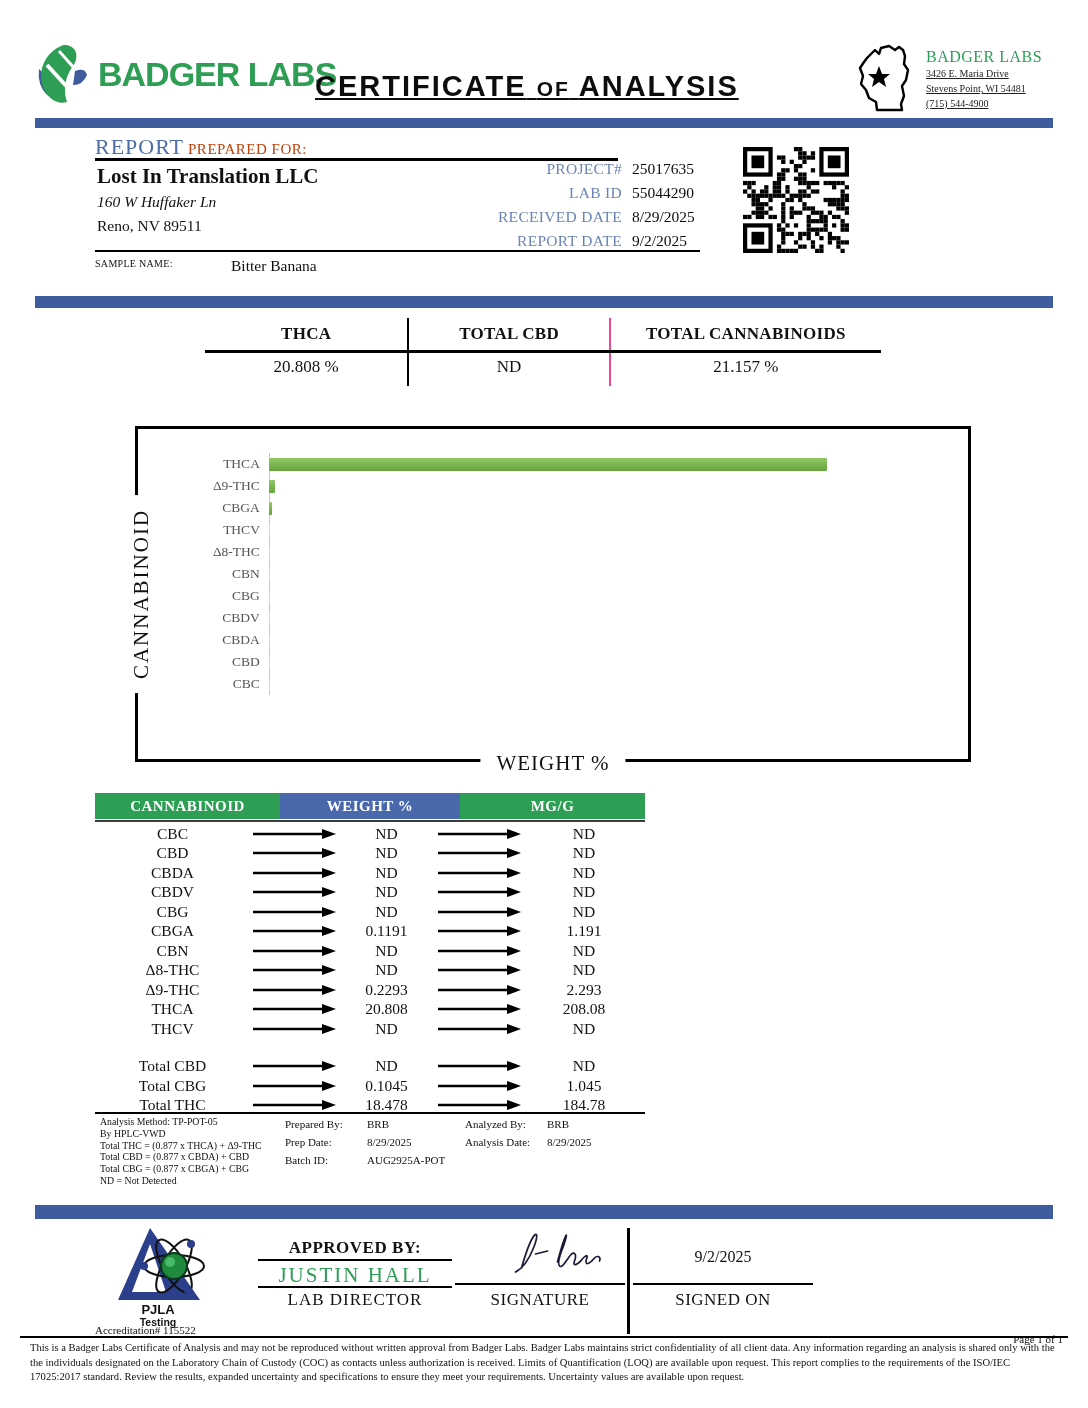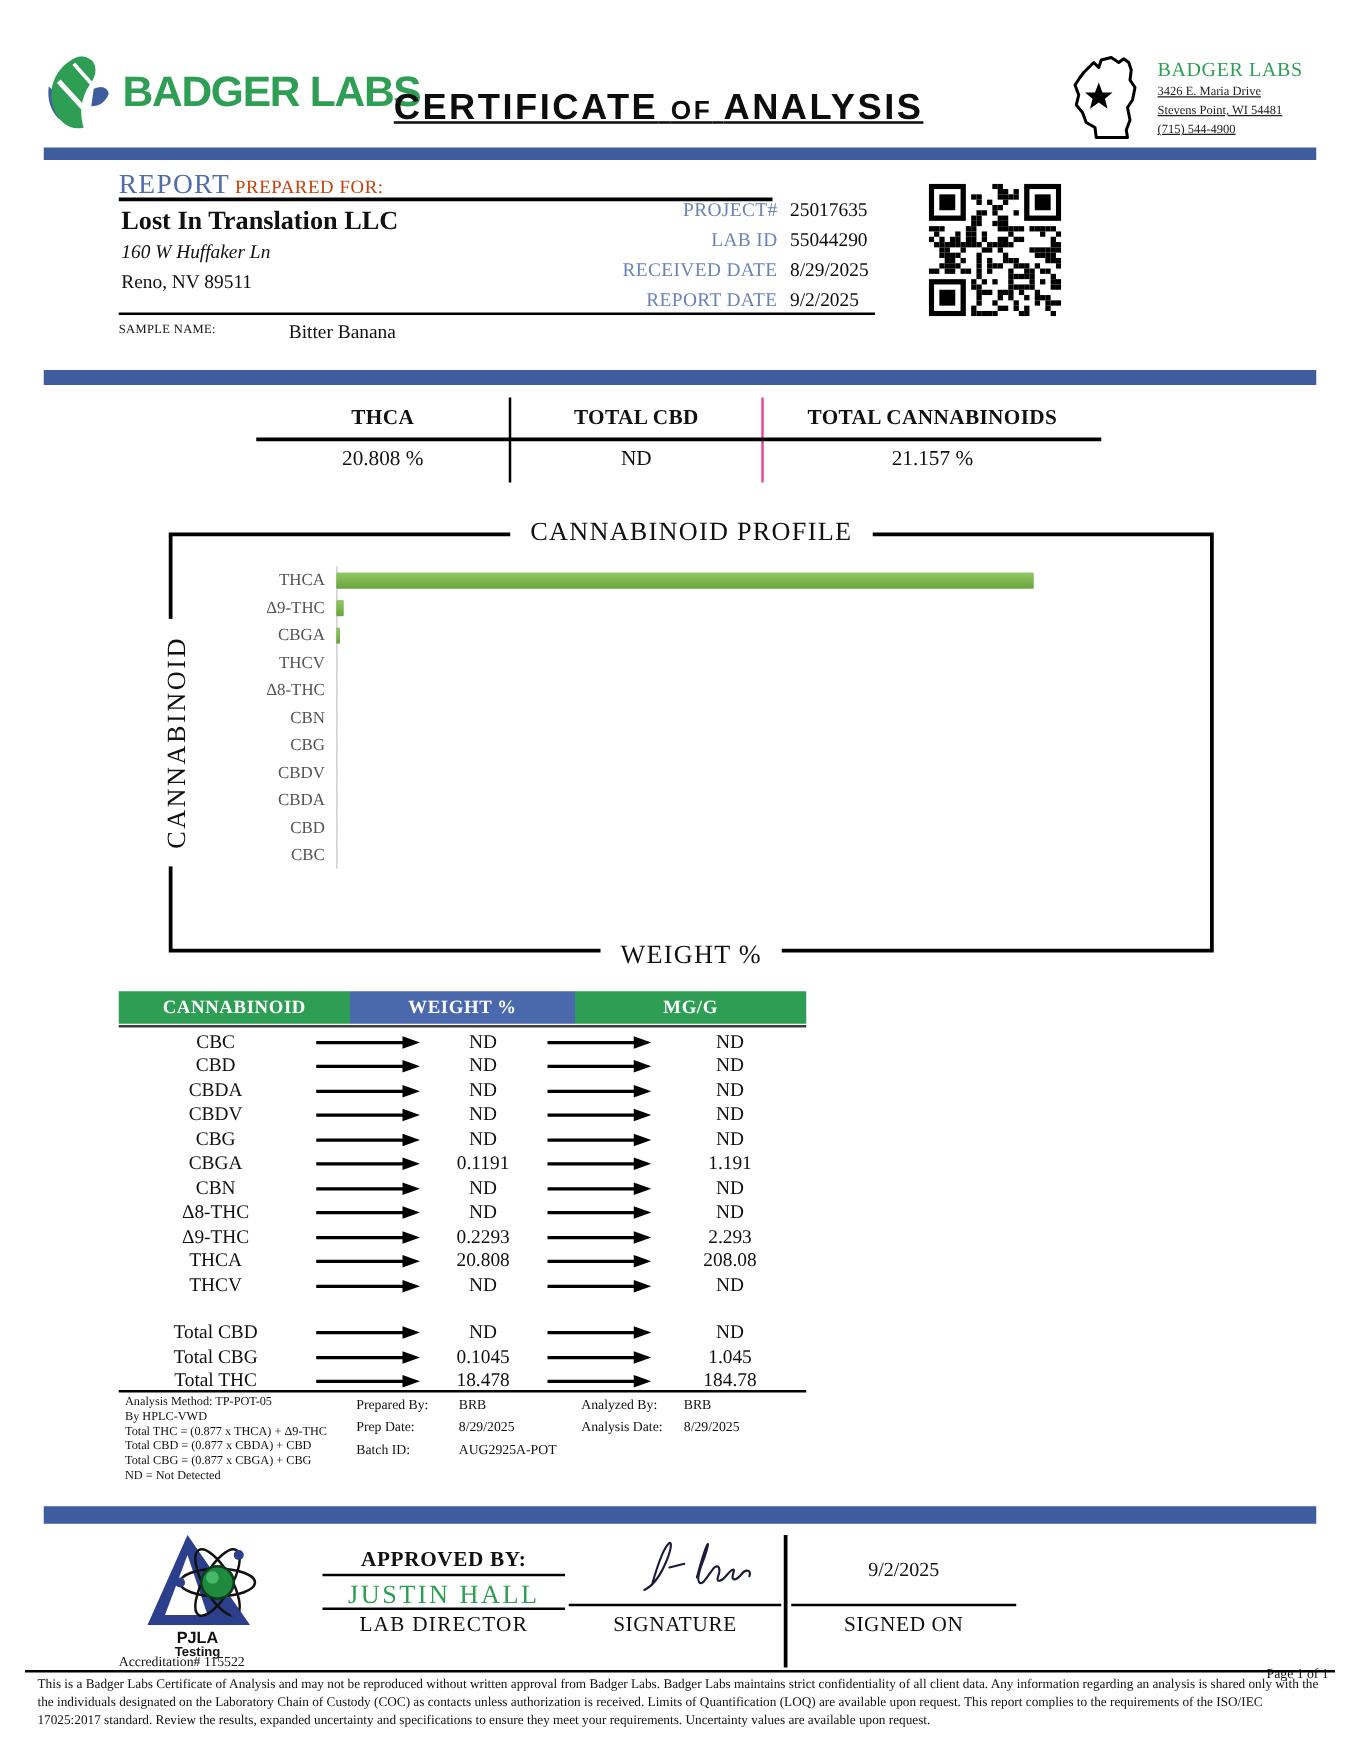--- a/index.html
+++ b/index.html
@@ -382,21 +382,20 @@
         </div>
         <div class="summary-cell c2">
           <div class="summary-label">TOTAL CANNABINOIDS</div>
           <div class="summary-value">21.157 %</div>
         </div>
       </div>
     <div class="summary-hline"></div>
   </div>
 
   <div class="chart-box">
-    <div class="legend-top">CANNABINOID PROFILE</div>
     <div class="legend-left">CANNABINOID</div>
     <div class="legend-bottom">WEIGHT %</div>
     <div class="chart-inner">
       <div class="caxis"></div>
       <div id="chartRows">
           <div class="crow">
             <span class="clabel">THCA</span>
             <div class="ctrack">
               <div class="cbar" style="width: 557.654px;"></div>
             </div>

